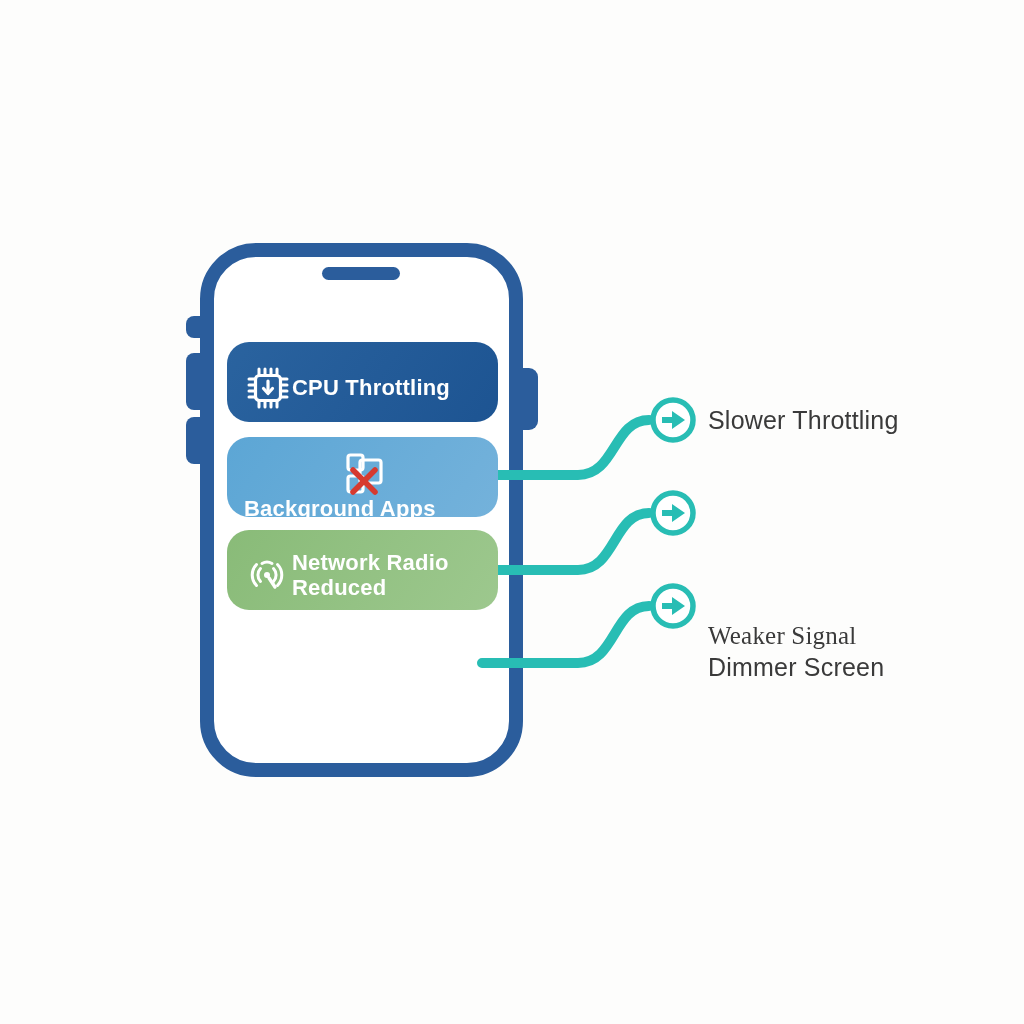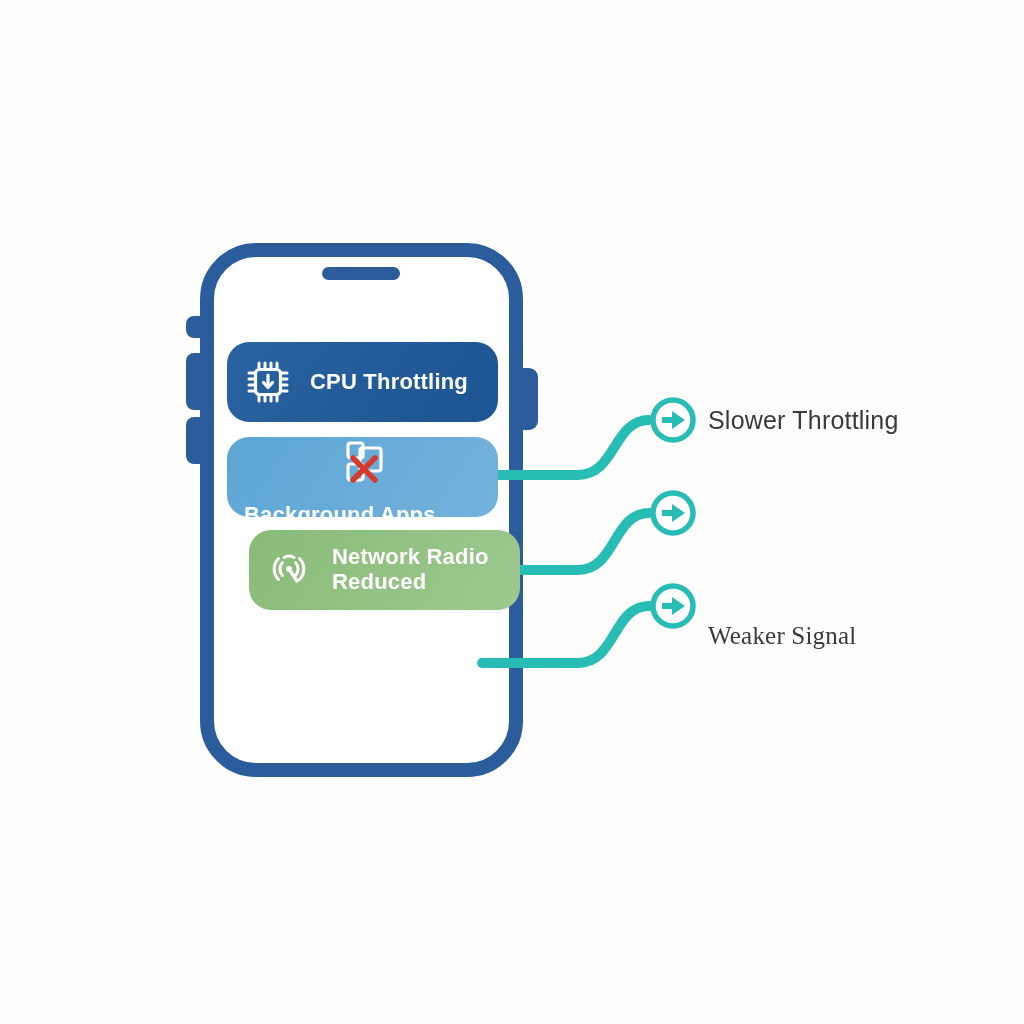--- a/index.html
+++ b/index.html
@@ -25,27 +25,27 @@
   }
   .nub{position:absolute;background:var(--frame);z-index:1;}
   .nub-l{left:186px;width:16px;border-radius:8px 0 0 8px;}
   .nub-l1{top:316px;height:22px;}
   .nub-l2{top:353px;height:57px;}
   .nub-l3{top:417px;height:47px;}
   .nub-r{left:521px;width:17px;top:368px;height:62px;border-radius:0 9px 9px 0;}
   
   .card{
     position:absolute;left:227px;width:271px;height:80px;border-radius:22px;
-    display:flex;align-items:center;gap:18px;box-sizing:border-box;
-    padding:0 12px 0 17px;color:#fff;z-index:3;
+    display:flex;align-items:center;box-sizing:border-box;
+    padding:12px 12px 0 17px;color:#fff;z-index:3;
   }
   .card .card-label{font-size:22px;font-weight:700;line-height:1.12;letter-spacing:.2px;}
   .card1{top:342px;background:linear-gradient(125deg,#2a639f,#1d5492);}
   .card2{top:437px;background:linear-gradient(125deg,#5ca6d5,#74b2db);flex-direction:column;}
-  .card3{top:530px;background:linear-gradient(125deg,#89bb78,#9dc88e);margin-left:22px;}
+  .card3{top:530px;background:linear-gradient(125deg,#89bb78,#9dc88e);}
   .card4{top:627px;background:linear-gradient(125deg,#79b455,#88bf66);}
   .icon{width:48px;height:48px;flex:0 0 48px;display:block;}
   
   .overlay{position:absolute;left:0;top:0;z-index:2;}
   
   .effect{
     position:absolute;left:708px;transform:translateY(-50%);
     font-size:25px;color:var(--effect-text);white-space:nowrap;z-index:4;
     letter-spacing:.2px;
   }
@@ -123,14 +123,15 @@
         <path d="M25 26 L31 35" stroke-width="3.4"></path>
       </g>
       <circle cx="23" cy="23" r="3" fill="#ffffff"></circle>
     </svg>
     <div class="card-label">Network Radio Reduced</div>
   </div>
 
 
   <div class="effect effect1">Slower Throttling</div>
   <div class="effect effect3">Weaker Signal</div>
+  <div class="effect effect4">Dimmer Screen</div>
 
 </div>
 
 </body></html>

